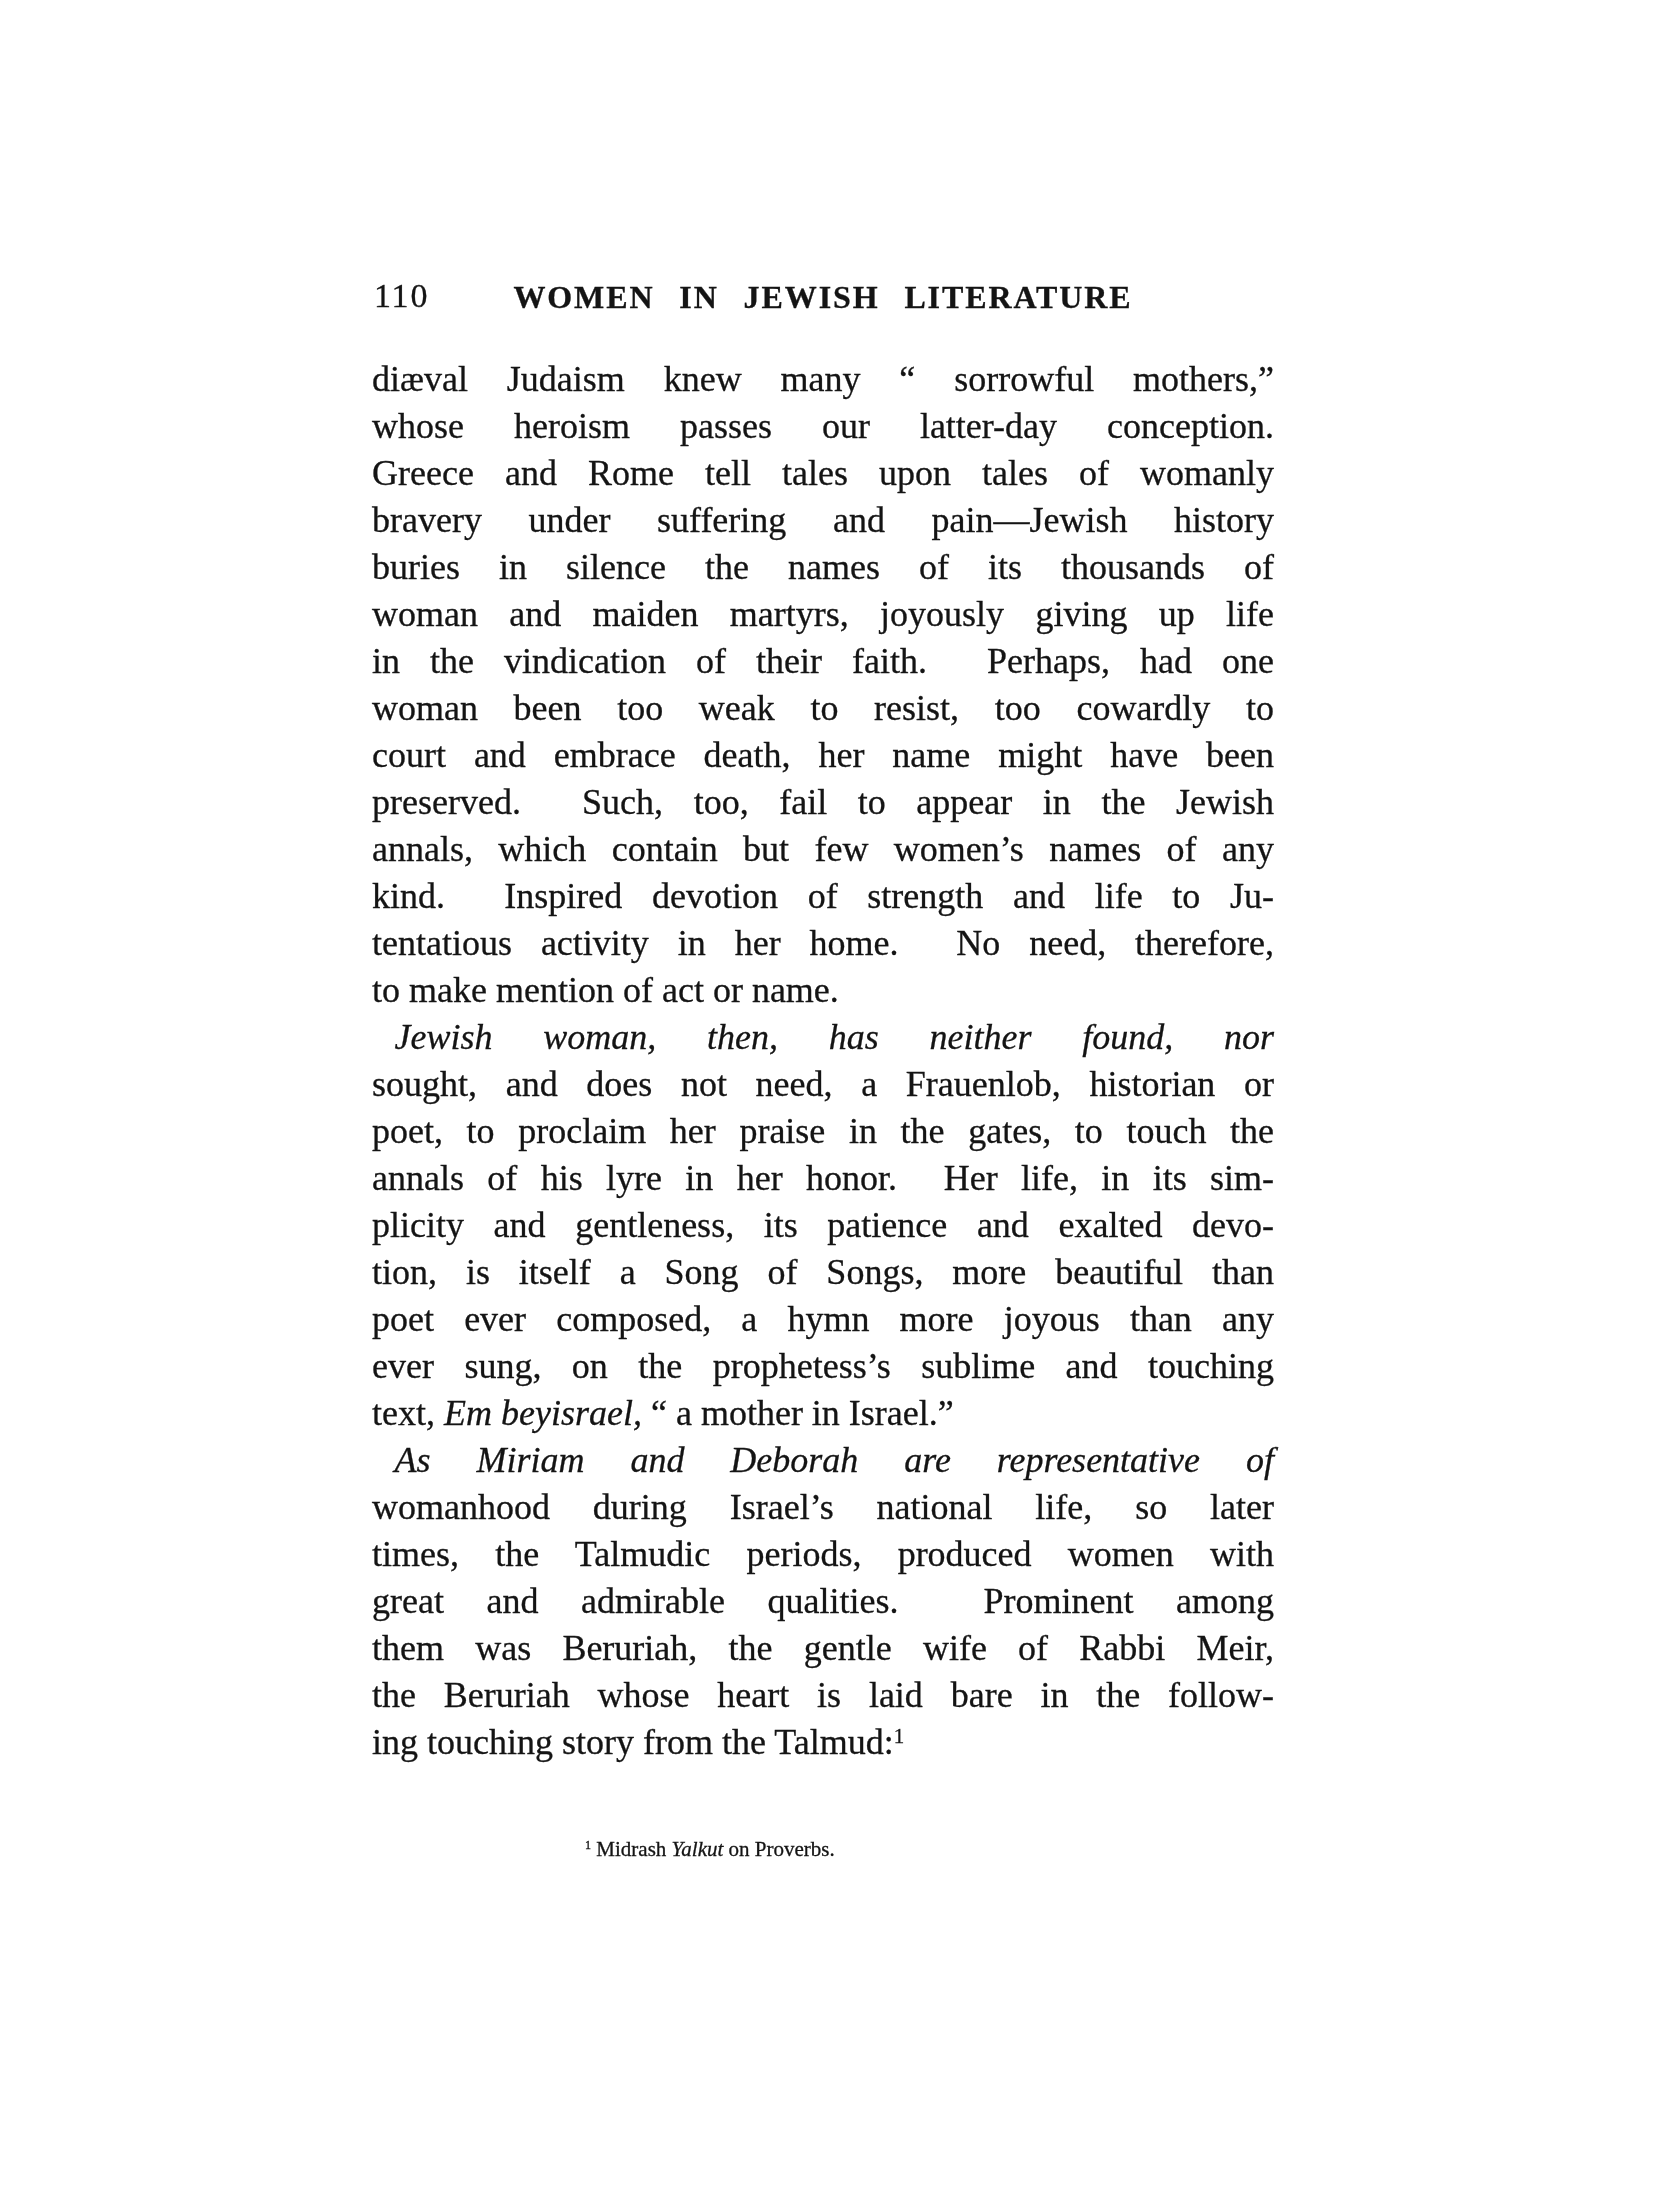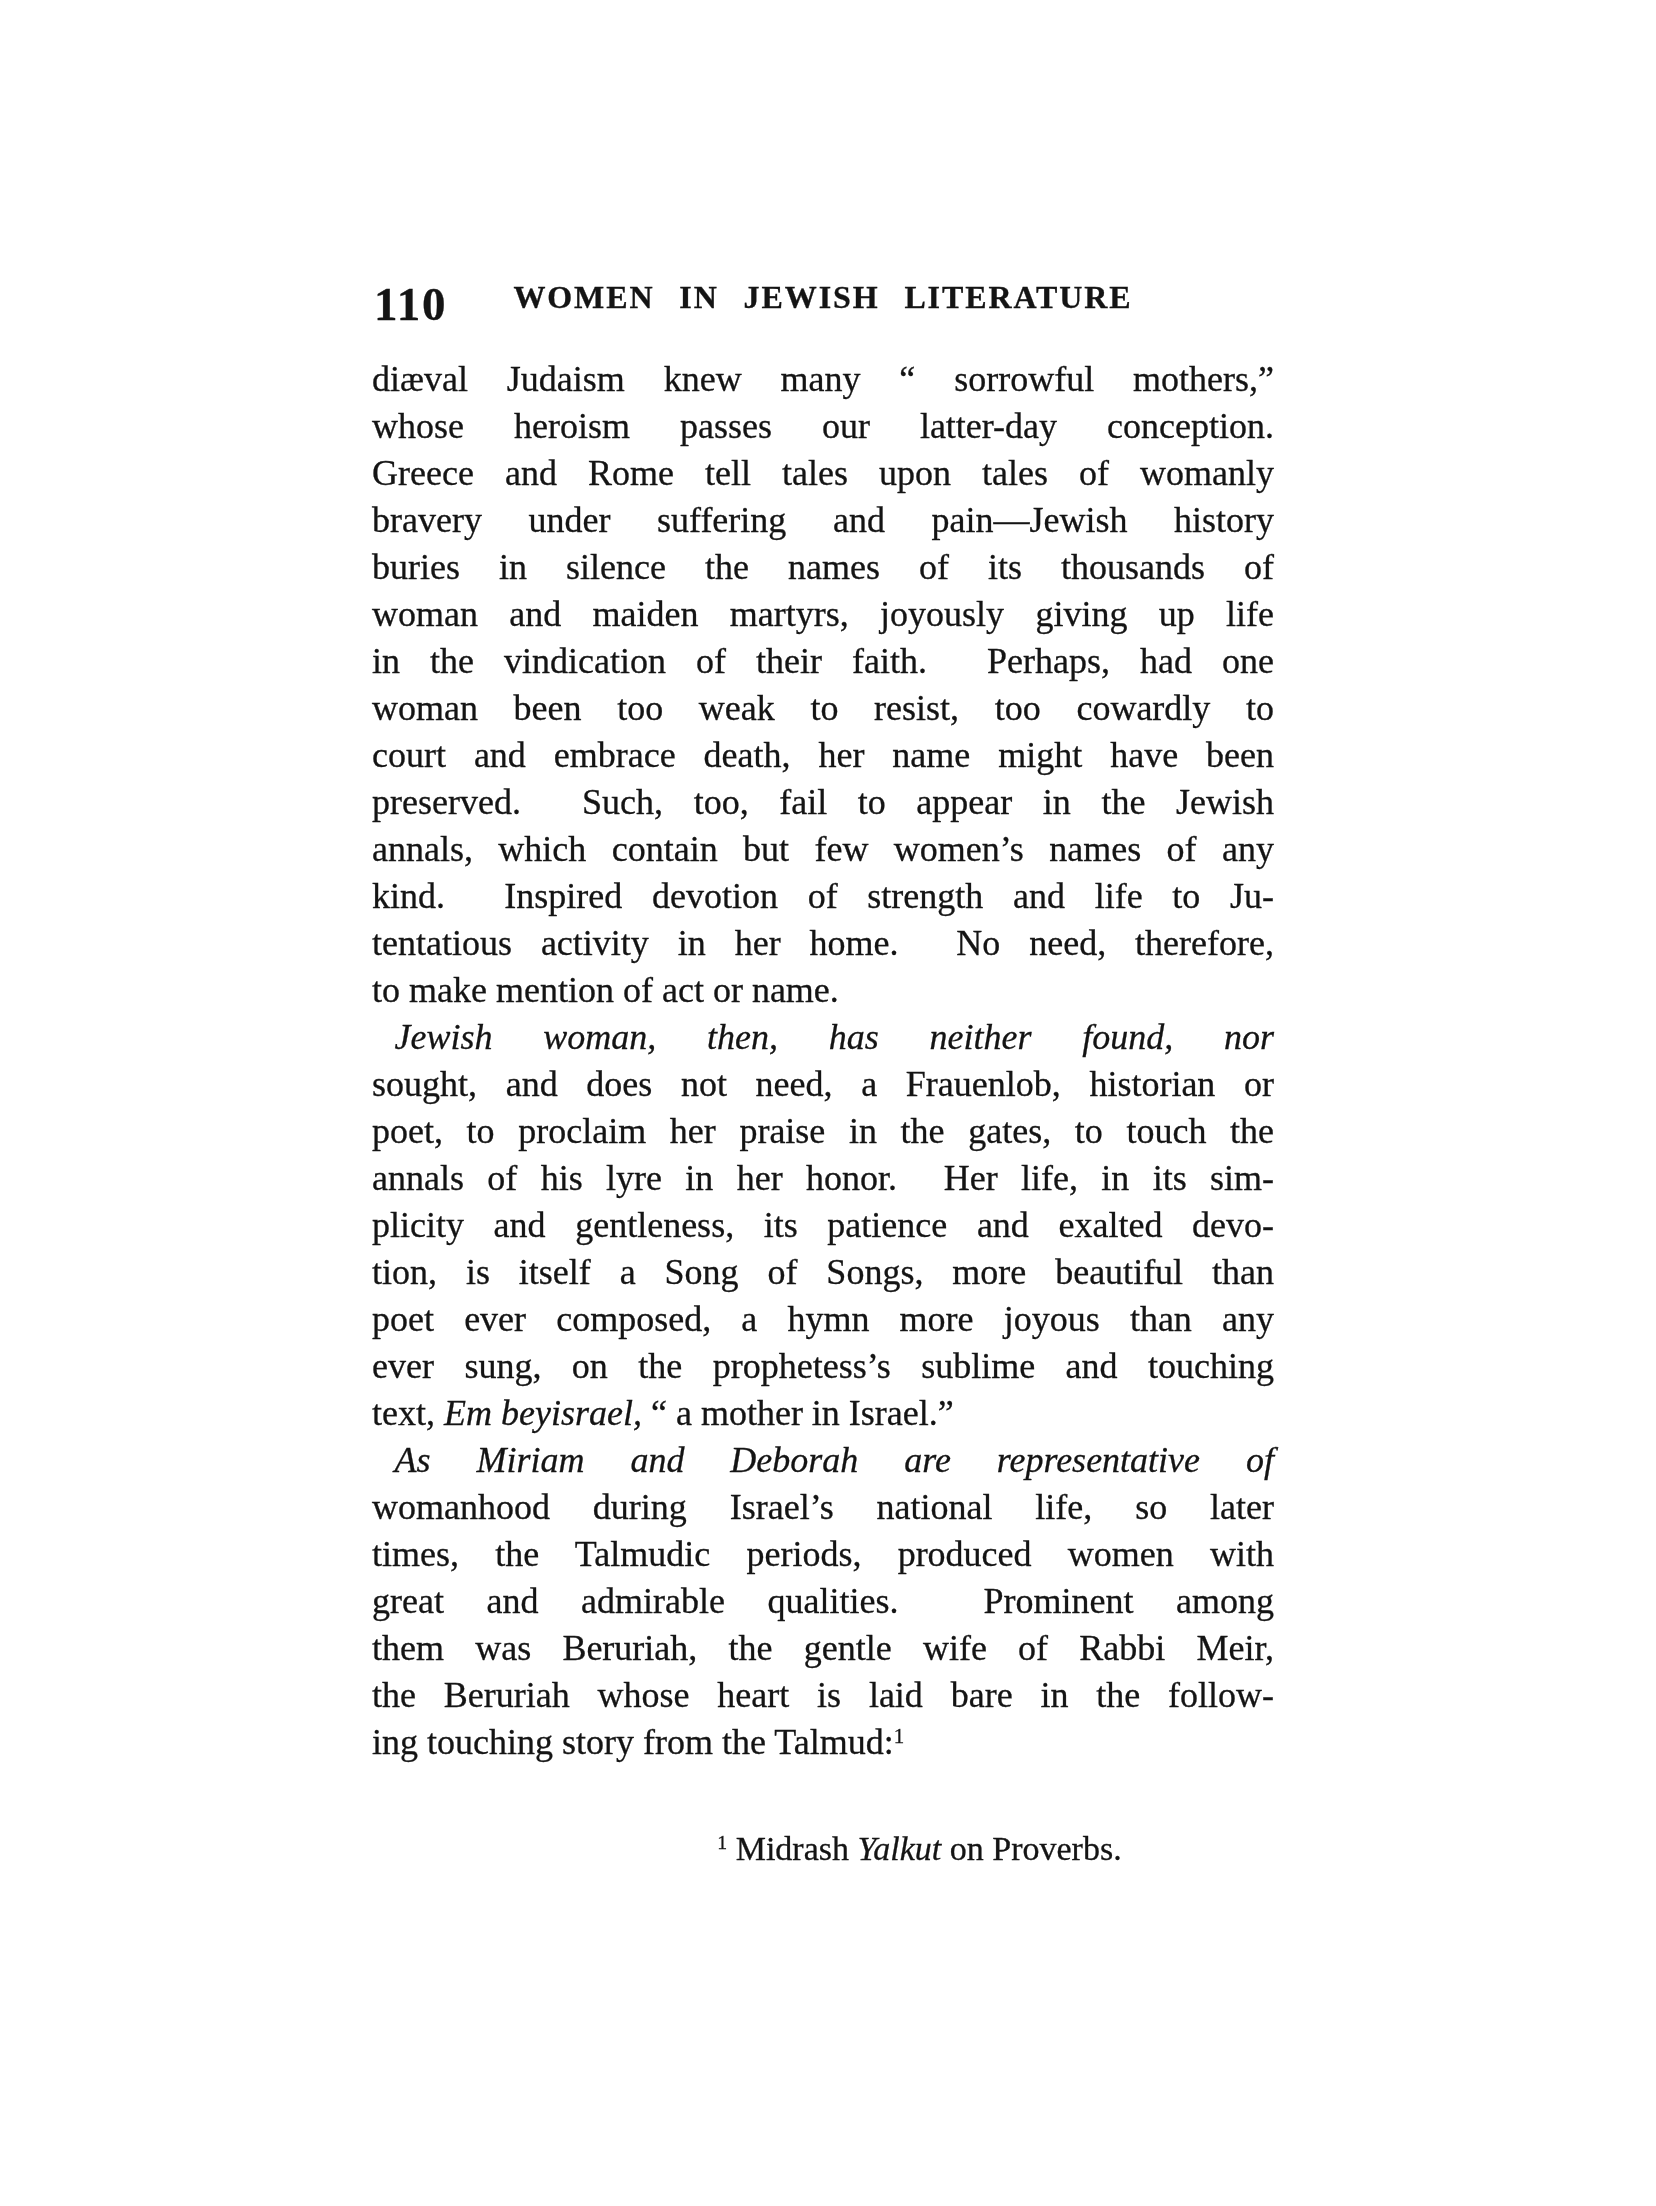--- a/index.html
+++ b/index.html
@@ -21,22 +21,22 @@
     position: absolute;
     top: 277px;
     left: 372px;
     width: 902px;
     height: 41px;
   }
   .page-number {
     position: absolute;
     left: 1.9px;
     top: 0;
-    font-size: 47px;
-    font-weight: 700;
+    font-size: 34px;
+    font-weight: 400;
     letter-spacing: 1.9px;
     -webkit-text-stroke: 0.3px #141414;
   }
   .running-title {
     position: absolute;
     left: 50%;
     transform: translateX(-50%);
     top: 1.9px;
     font-size: 32px;
     font-weight: 700;
@@ -64,28 +64,27 @@
   .line.last { text-align-last: left; }
   .it { font-style: italic; }
   .sup {
     font-size: 58%;
     vertical-align: 0.55em;
     line-height: 0;
   }
   .footnote {
     position: absolute;
     top: 1832px;
-    left: 372px;
+    left: 392px;
     width: 902px;
     padding-left: 193px;
     box-sizing: border-box;
-    font-size: 34px;
+    font-size: 21px;
     line-height: 34px;
     white-space: pre-wrap;
-    text-align: center;
     -webkit-text-stroke: 0.3px #141414;
   }
 </style>
 </head>
 <body>
 
 <div class="scan-page">
 
   <div class="page-header">
     <span class="page-number">110</span>

